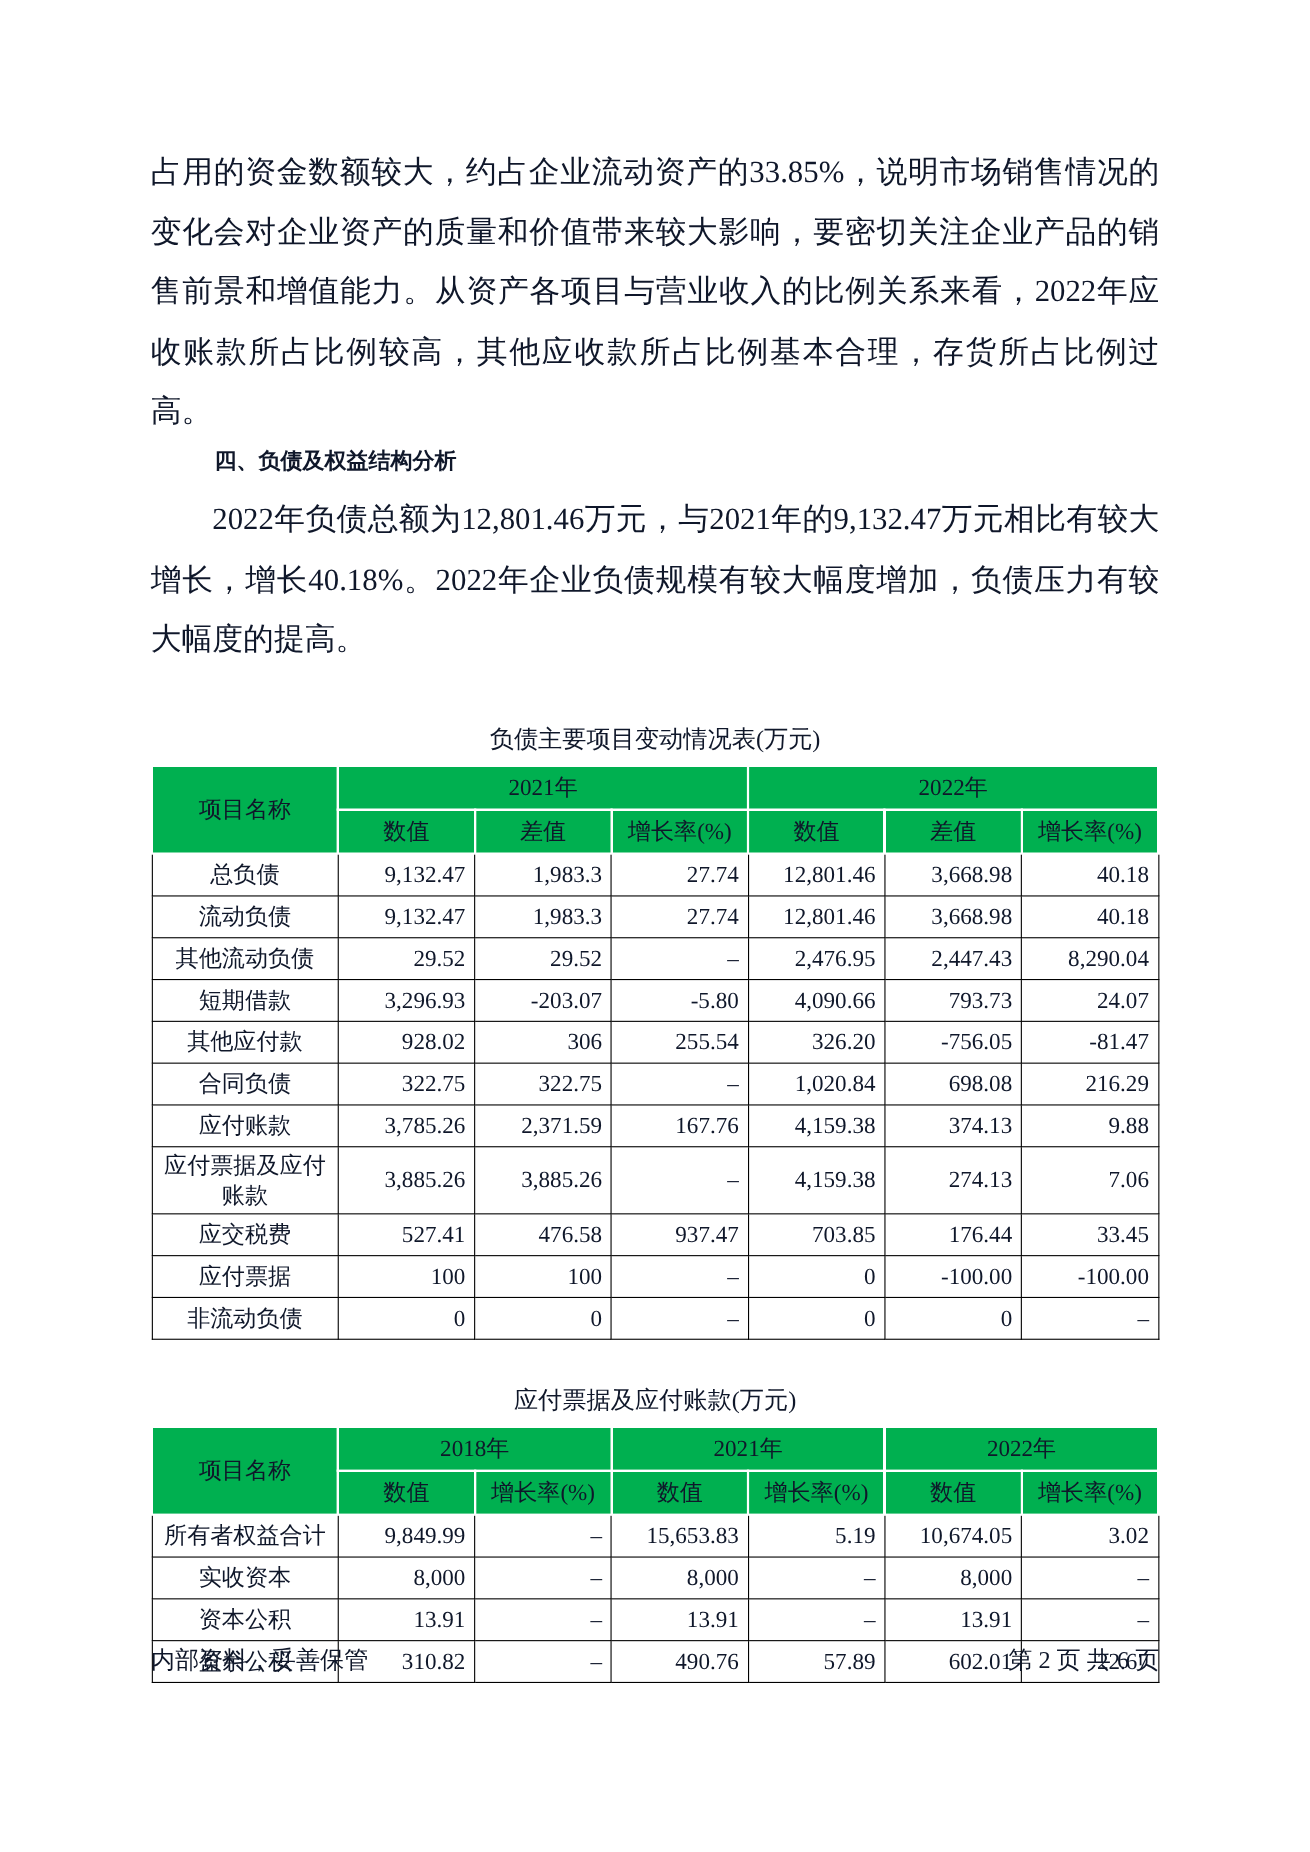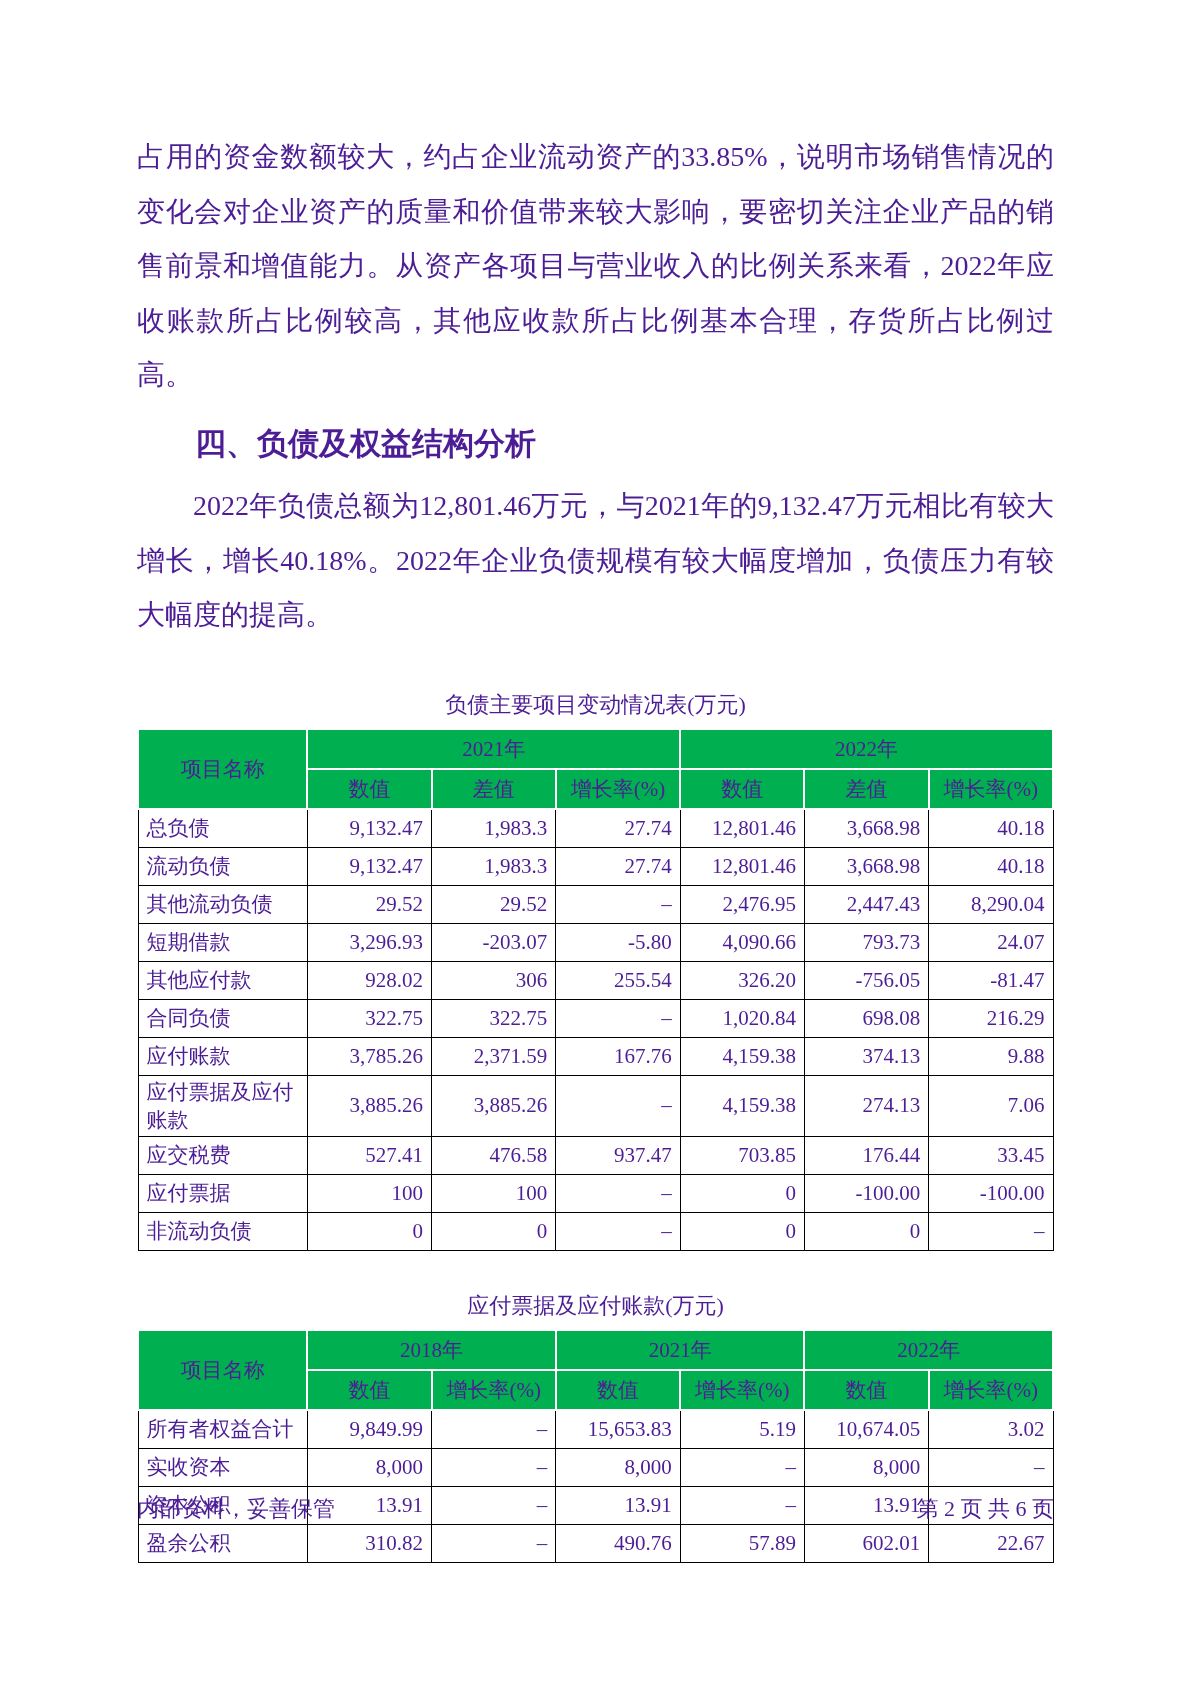--- a/index.html
+++ b/index.html
@@ -3,39 +3,39 @@
 <meta charset="utf-8">
 <style>
   html, body { margin: 0; padding: 0; }
   body { background: #ffffff; }
   .page {
     position: relative;
     width: 1191px;
     height: 1684px;
     margin: 0 auto;
     background: #ffffff;
-    color: #4c1d95;
+    color: #0f172a;
     font-family: "Liberation Serif", "DejaVu Serif", serif;
     overflow: hidden;
   }
   .content { padding: 130px 137px 0 137px; }
 
   .para {
     font-size: 28px;
     line-height: 1.95;
     text-align: justify;
     margin: 0;
   }
   .para.indent { text-indent: 2em; }
 
   .section-heading {
-    font-size: 31px;
+    font-size: 20px;
     font-weight: bold;
     font-family: Liberation Mono, monospace;
-    margin: 20px 0 14px 0;
+    margin: 2px 0 14px 0;
     padding-left: 58px;
   }
 
   .table-caption {
     text-align: center;
     font-size: 22px;
     margin: 40px 0 8px 0;
   }
   .table-caption.first { margin-top: 47px; }
 
@@ -56,21 +56,21 @@
     white-space: nowrap;
     overflow: hidden;
   }
   .data-table td {
     border: 1px solid #000000;
     height: 33px;
     padding: 2px 8px;
     vertical-align: middle;
     word-break: break-all;
   }
-  td.cell-name { text-align: left; }
+  td.cell-name { text-align: center; }
   td.cell-num  { text-align: right; }
 
   .equity-para { margin-top: 46px; }
 
   .footer {
     position: absolute;
     left: 137px;
     right: 137px;
     top: 1494px;
     display: flex;

